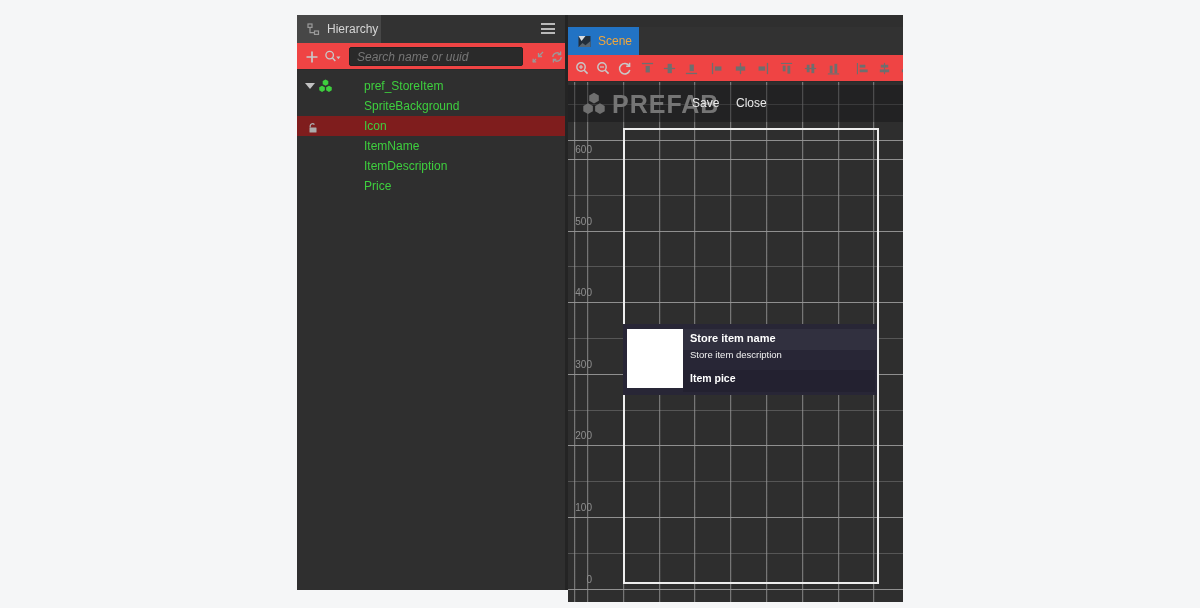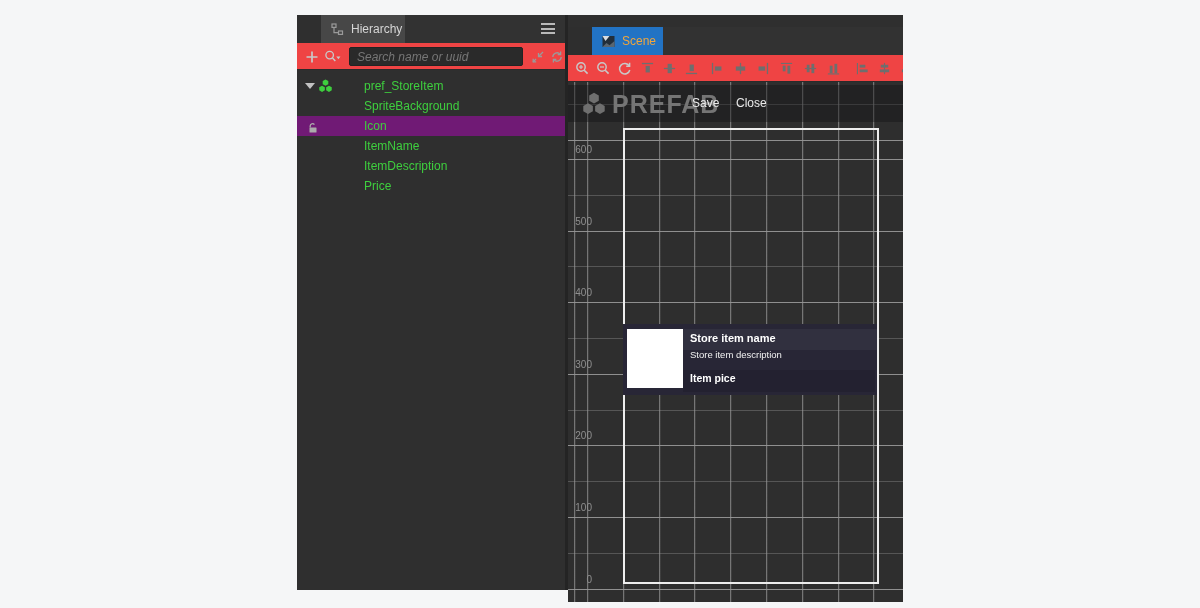--- a/index.html
+++ b/index.html
@@ -4,40 +4,40 @@
 <style>
   * { margin:0; padding:0; box-sizing:border-box; }
   html,body { width:1200px; height:608px; background:#f5f6f7; font-family:"Liberation Sans", sans-serif; overflow:hidden; }
   .app { position:absolute; left:297px; top:15px; width:606px; height:575px; background:#2f2f2f; }
 
   
   .hpanel { position:absolute; left:0; top:0; width:268px; height:575px; background:#2f2f2f; }
   .vdivider { position:absolute; left:268px; top:0; width:3px; height:575px; background:#242424; }
   .spanel { position:absolute; left:271px; top:12px; width:335px; height:575px; background:#2e2e2e; overflow:hidden; }
 
-  .tabbar { position:absolute; left:0; top:0; right:0; height:28px; background:#323232;margin-left:24px; }
+  .tabbar { position:absolute; left:0; top:0; right:0; height:28px; background:#323232; }
   .tab { position:absolute; top:0; height:28px; display:flex; align-items:center; padding:0 10px; font-size:12px; }
   .tab.h-tab { left:0; width:84px; background:#474747; color:#d6d6d6; }
   .tab.s-tab { left:0; width:71px; background:#2273c4; color:#f0a63c; }
   .tab .ticn { margin-right:7px; display:flex; }
 
   .toolbar { position:absolute; left:0; top:28px; right:0; height:27px; background:#ef4444; border-bottom:1px solid #2a2a2a; }
 
   .hamburger { position:absolute; right:10px; top:8px; width:14px; height:12px; cursor:pointer; }
   .hamburger span { display:block; height:2px; background:#b9b9b9; margin-bottom:2.5px; }
 
   
   .hbtn { position:absolute; top:5px; width:17px; height:17px; display:flex; align-items:center; justify-content:center; }
   .search-input { position:absolute; left:52px; top:4px; width:174px; height:19px; background:#2a2a2a; border:1px solid #232323; border-radius:2px; color:#cfcfcf; font-size:12px; font-style:italic; padding:0 7px; outline:none; }
   .search-input::placeholder { color:#767676; font-style:italic; }
 
   
   .tree { position:absolute; left:0; top:55px; right:0; bottom:0; background:#2f2f2f; }
   .trow { position:absolute; left:0; right:0; height:20px; line-height:20px; font-size:12px; color:#3ecf3e; cursor:pointer; }
-  .trow.selected { background:#701a75; }
+  .trow.selected { background:#7f1d1d; }
   .trow .tlabel { position:absolute; left:39px; top:0;padding-left:28px; }
   .expander { position:absolute; left:8px; top:7px; width:0; height:0; border-left:5px solid transparent; border-right:5px solid transparent; border-top:6px solid #c2c2c2; }
   .prefab-glyph { position:absolute; left:21px; top:3px; }
   .lock-glyph { position:absolute; left:10px; top:4px; }
 
   
   .viewport { position:absolute; left:0; top:55px; width:335px; height:520px; background-color:#2e2e2e;
     background-image:
       repeating-linear-gradient(to right, rgba(150,150,150,0.85) 0 1px, transparent 1px 35.8px),
       repeating-linear-gradient(to bottom, rgba(160,160,160,0.85) 0 1px, transparent 1px 35.8px, rgba(125,125,125,0.5) 35.8px 36.8px, transparent 36.8px 71.6px);

